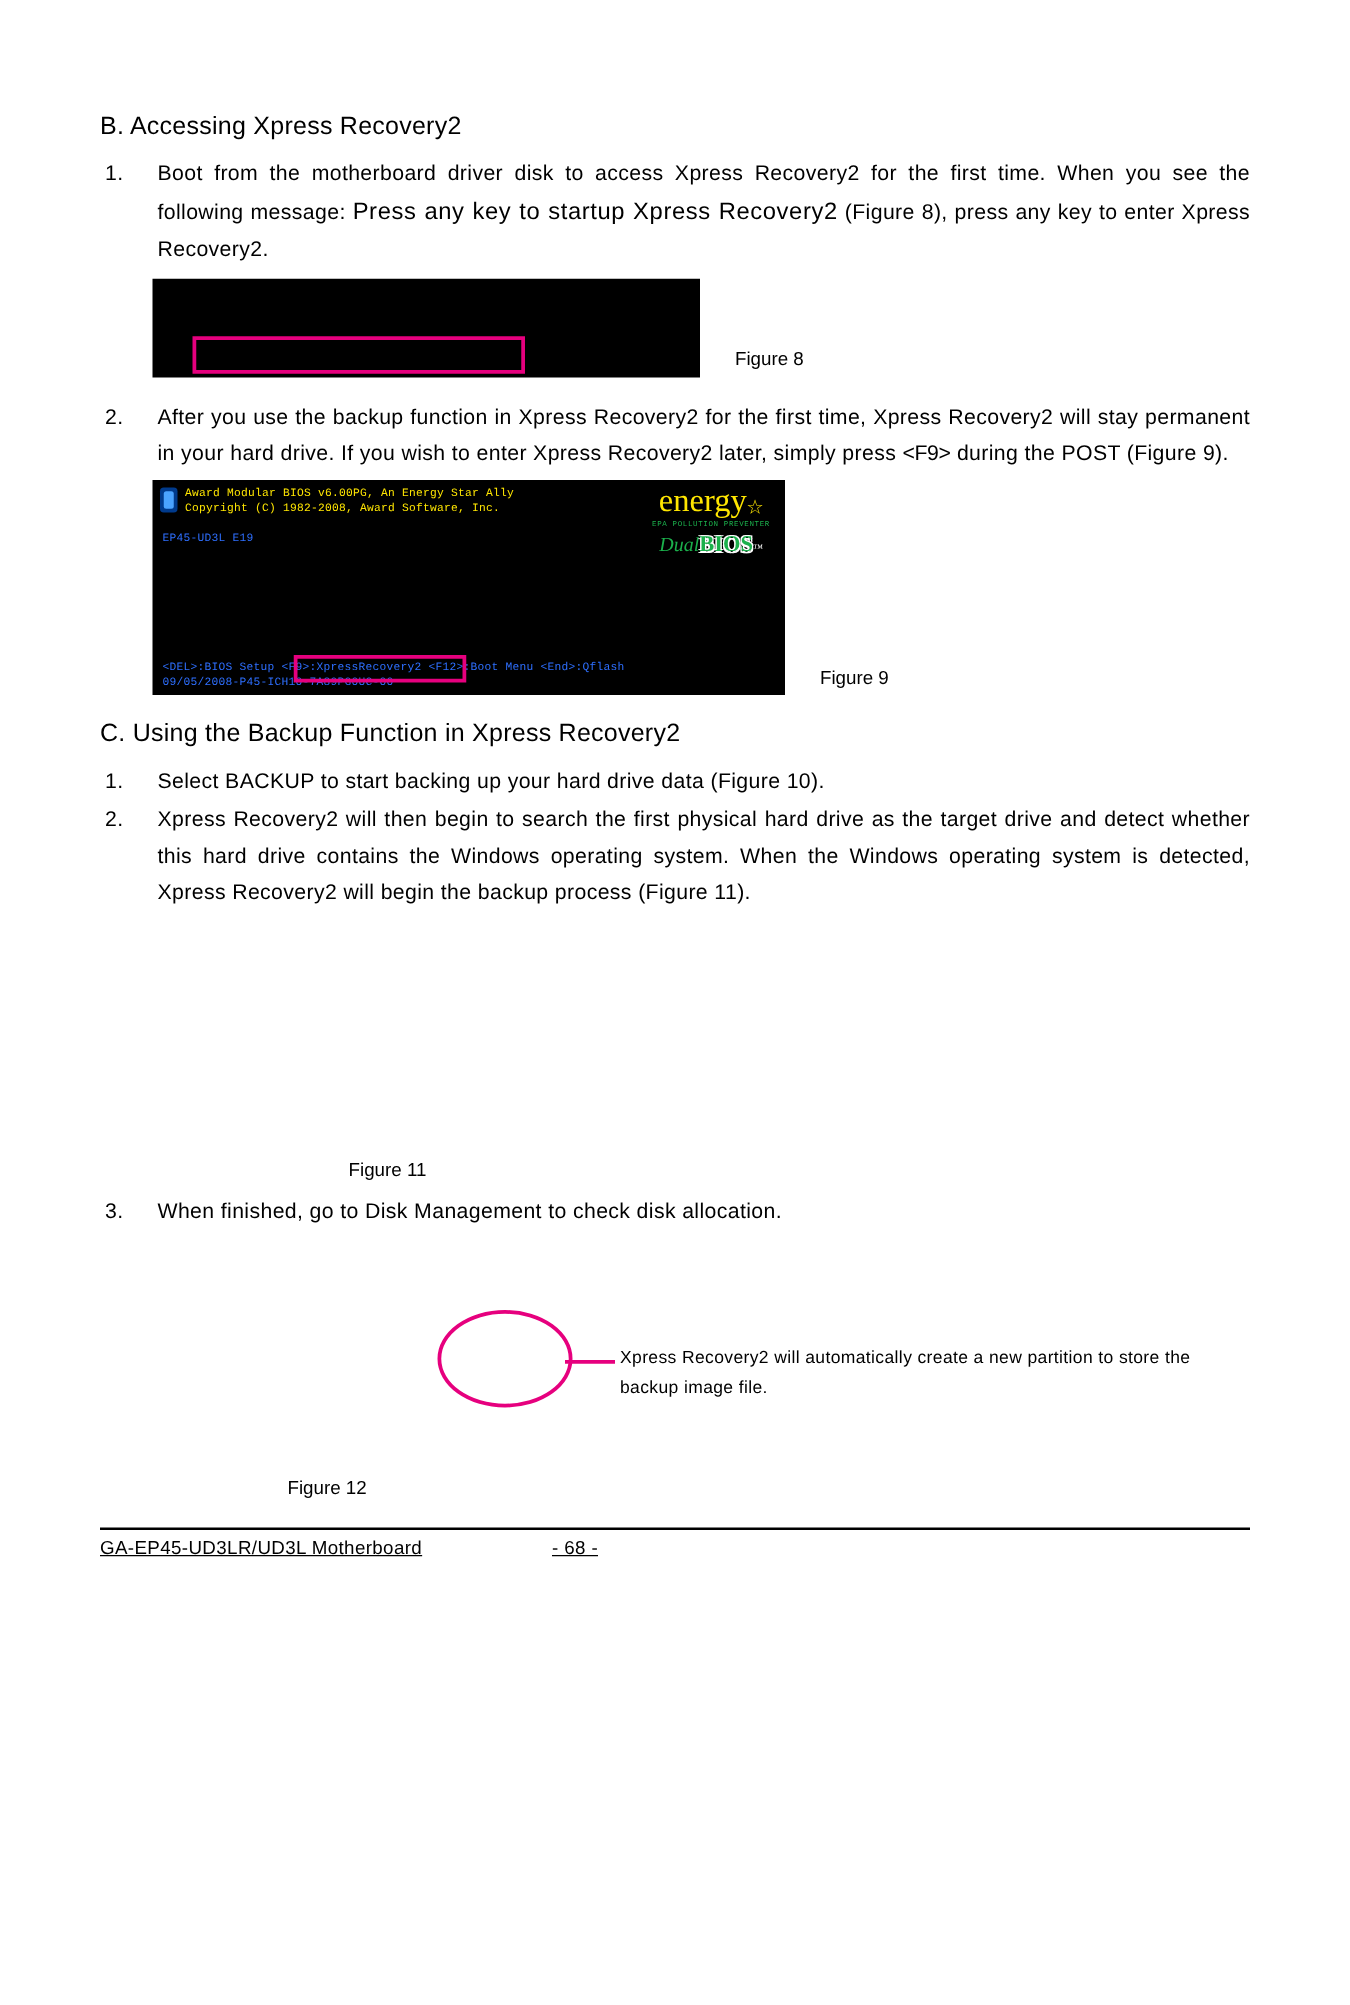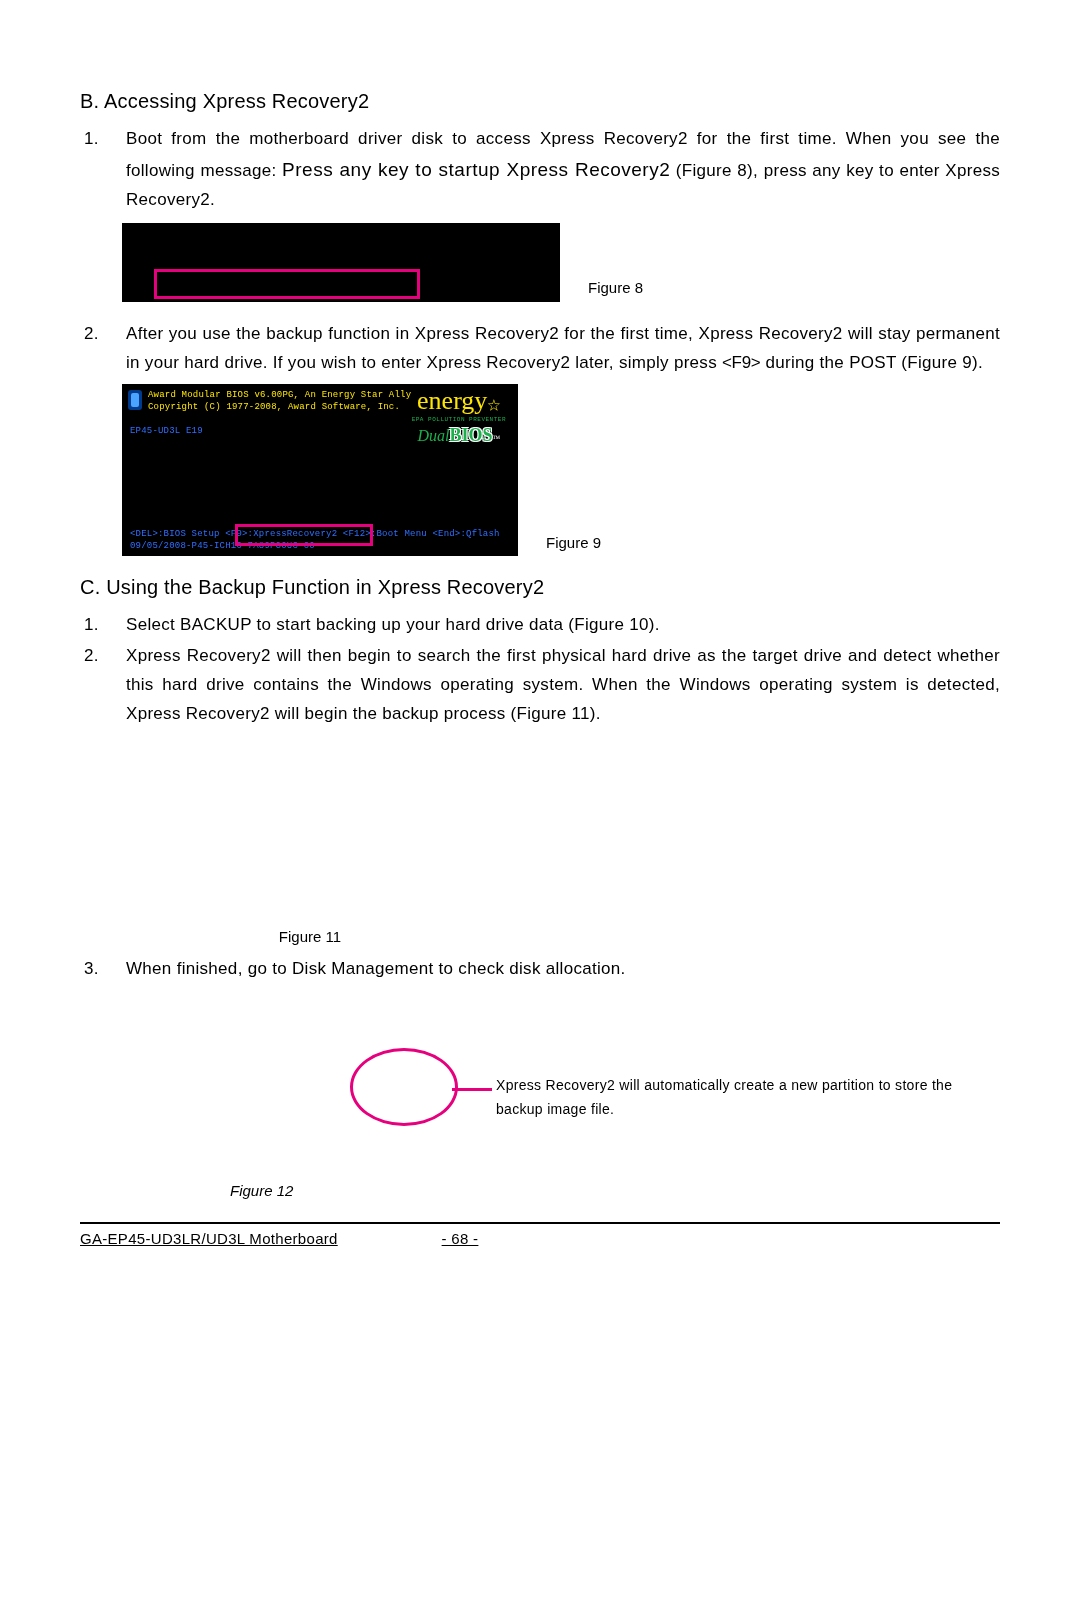--- a/index.html
+++ b/index.html
@@ -68,21 +68,21 @@
     margin-top: 50px;
   }
   .fig-caption.inline9 {
     margin-top: 150px;
   }
   .fig9-wrap {
     display: flex;
     margin: 6px 0 20px 42px;
   }
   .fig9-box {
-    width: 396px;
+    width: 506px;
     height: 172px;
     background: #000;
     position: relative;
     overflow: hidden;
     font-family: "Courier New", monospace;
   }
   .fig9-badge {
     position: absolute;
     left: 6px;
     top: 6px;
@@ -185,21 +185,20 @@
     width: 460px;
     font-size: 14px;
     line-height: 1.7;
     letter-spacing: 0.3px;
   }
   .fig12-cap {
     position: absolute;
     left: 150px;
     top: 150px;
     font-size: 15px;
-    font-style: italic;
   }
   .footer-rule {
     border: none;
     border-top: 2px solid #000;
     margin: 20px 0 6px 0;
   }
   .footer {
     display: flex;
     font-size: 15px;
     letter-spacing: 0.3px;
@@ -234,21 +233,21 @@
     <div class="list-num">2.</div>
     <div class="list-body">
       <span>After you use the backup function in Xpress Recovery2 for the first time, Xpress Recovery2 will stay permanent in your hard drive. If you wish to enter Xpress Recovery2 later, simply press </span><span class="cond">&lt;F9&gt;</span><span> during the POST (Figure 9).</span>
     </div>
   </div>
 
   <div class="fig9-wrap">
     <div class="fig9-box">
       <div class="fig9-badge"></div>
       <div class="fig9-line yellow" style="left:26px; top:6px;">Award Modular BIOS v6.00PG, An Energy Star Ally</div>
-      <div class="fig9-line yellow" style="left:26px; top:18px;">Copyright (C) 1977-2008, Award Software, Inc.</div>
+      <div class="fig9-line yellow" style="left:26px; top:18px;">Copyright (C) 1982-2008, Award Software, Inc.</div>
       <div class="fig9-line blue" style="left:8px; top:42px;">EP45-UD3L E19</div>
       <div class="fig9-line blue" style="left:8px; top:145px;">
         <span>&lt;DEL&gt;:BIOS Setup  &lt;F</span><span>9&gt;:XpressRecovery2  &lt;F12</span><span>&gt;:Boot Menu  &lt;End&gt;:Qflash</span>
       </div>
       <div class="fig9-line blue" style="left:8px; top:157px;">09/05/2008-P45-ICH10-7A89PG0UC-00</div>
       <div class="fig9-highlight"></div>
       <div class="fig9-energy">
         <div><span class="energy-text">energy</span><span class="energy-star">☆</span></div>
         <div class="energy-sub">EPA  POLLUTION  PREVENTER</div>
         <div class="dualbios"><span class="dual">Dual</span><span class="bios">BIOS</span><span style="color:#fff;font-size:8px;">™</span></div>

